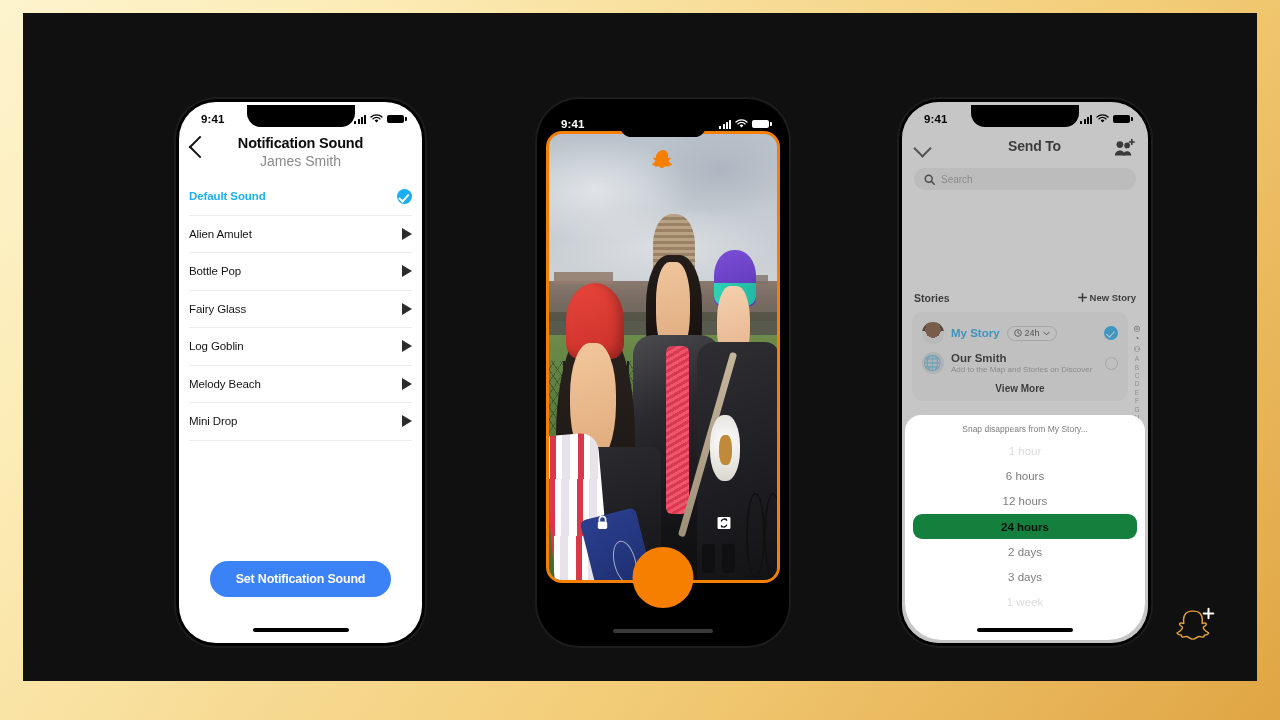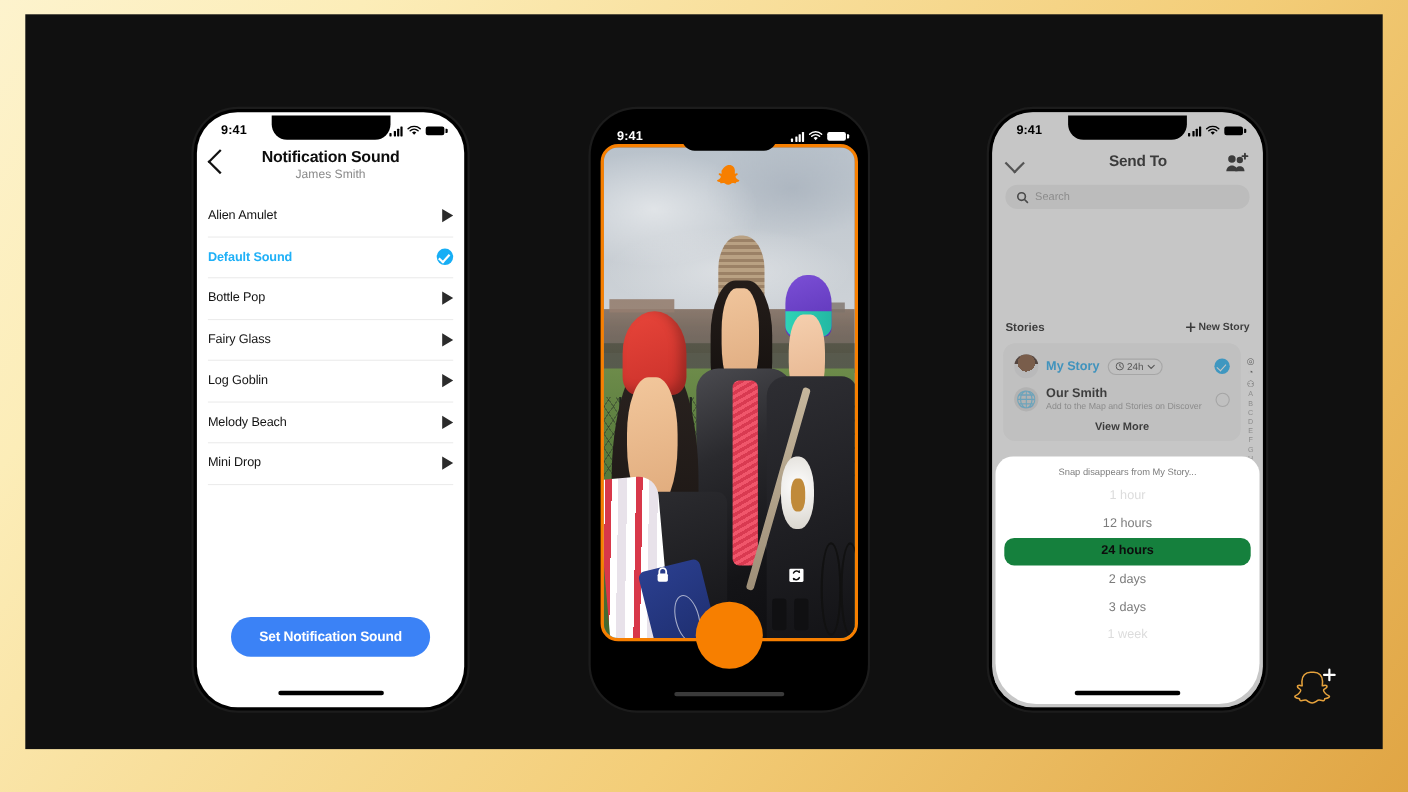--- a/index.html
+++ b/index.html
@@ -89,21 +89,21 @@
     width: 16px; height: 16px;
     border-left: 2.1px solid #111; border-bottom: 2.1px solid #111;
     transform: rotate(45deg);
     cursor: pointer;
   }
   .p1-title {
     text-align:center; font-size:14.5px; font-weight:bold; color:#0c0c0c;
     letter-spacing:-0.2px;
   }
   .p1-sub {
-    text-align:center; font-size:11px; color:#8a8a8a; margin-top:1.5px;
+    text-align:center; font-size:14px; color:#8a8a8a; margin-top:1.5px;
   }
 
   .snd-list { position:absolute; top:76px; left:0; right:0; }
   .snd-row {
     height: 37.5px; margin: 0 10px;
     display:flex; align-items:center; justify-content:space-between;
     border-bottom: 1px solid #ececec;
     cursor:pointer;
   }
   .snd-row .lbl { font-size:11.5px; color:#141414; letter-spacing:-0.1px;}
@@ -452,27 +452,27 @@
         </span>
       </div>
 
       <div class="p1-head">
         <div class="back-chev"></div>
         <div class="p1-title">Notification Sound</div>
         <div class="p1-sub">James Smith</div>
       </div>
 
       <div class="snd-list" id="snd-list">
+          <div class="snd-row sel">
+            <span class="lbl">Default Sound</span>
+            <span class="check"></span>
+          </div>
           <div class="snd-row">
             <span class="lbl">Alien Amulet</span>
             <span class="play"></span>
-          </div>
-          <div class="snd-row sel">
-            <span class="lbl">Default Sound</span>
-            <span class="check"></span>
           </div>
           <div class="snd-row">
             <span class="lbl">Bottle Pop</span>
             <span class="play"></span>
           </div>
           <div class="snd-row">
             <span class="lbl">Fairy Glass</span>
             <span class="play"></span>
           </div>
           <div class="snd-row">
@@ -711,20 +711,21 @@
           <div>M</div>
           <div>N</div>
         </div>
 
       <div class="dim"></div>
 
       <div class="sheet">
         <div class="sheet-t">Snap disappears from My Story...</div>
         <div class="wheel" id="wheel">
             <div class="witem f1">1 hour</div>
+            <div class="witem">6 hours</div>
             <div class="witem">12 hours</div>
             <div class="witem sel">24 hours</div>
             <div class="witem">2 days</div>
             <div class="witem">3 days</div>
             <div class="witem f1">1 week</div>
           </div>
       </div>
 
       <div class="home-ind"></div>
     </div>

